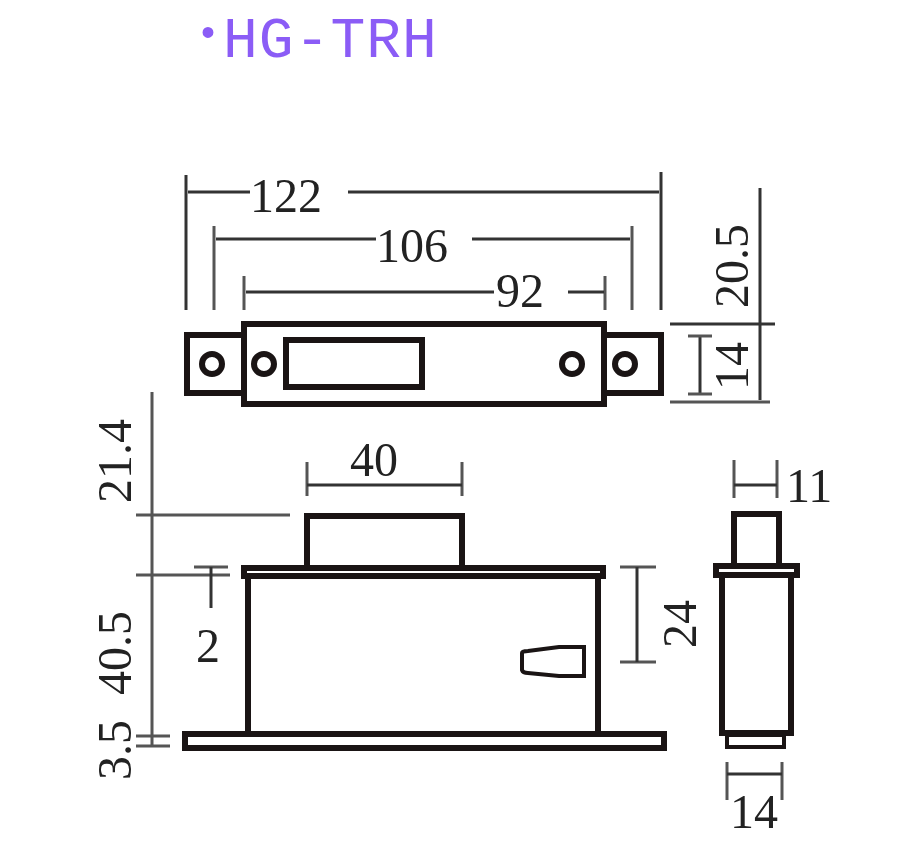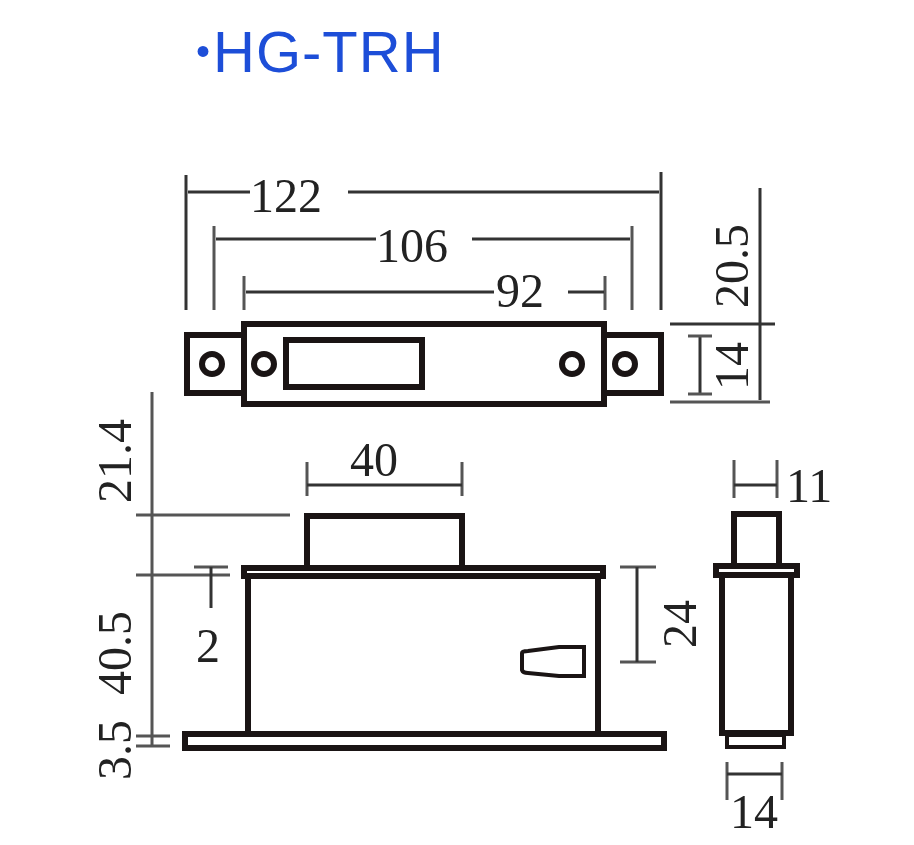--- a/index.html
+++ b/index.html
@@ -1,20 +1,20 @@
 <!DOCTYPE html>
 <html><head>
 <meta charset="utf-8">
 <style>
   html, body { margin:0; padding:0; background:#ffffff; }
   body { width:914px; height:845px; position:relative; overflow:hidden; }
   #title {
     position:absolute; left:196px; top:8px;
-    font-family:Liberation Sans, sans-serif; font-size:58px; color:#1d4ed8;
-    letter-spacing:1px; line-height:88px; white-space:nowrap;
+    font-family:Liberation Mono, monospace; font-size:58px; color:#8b5cf6;
+    letter-spacing:1px; line-height:68px; white-space:nowrap;
   }
   #title .dot { font-size:40px; vertical-align:middle; position:relative; top:-6px; margin-right:2px; }
   svg { position:absolute; left:0; top:0; }
   .dimtxt { font-family:"Liberation Serif", "DejaVu Serif", serif; font-size:48px; fill:#222; }
   .thick { stroke:#1a1414; stroke-width:6; fill:none; }
   .med { stroke:#1a1414; stroke-width:4; fill:none; }
   .dim { stroke:#555; stroke-width:3; fill:none; }
   .dimd { stroke:#333; stroke-width:3; fill:none; }
 </style>
 </head>

